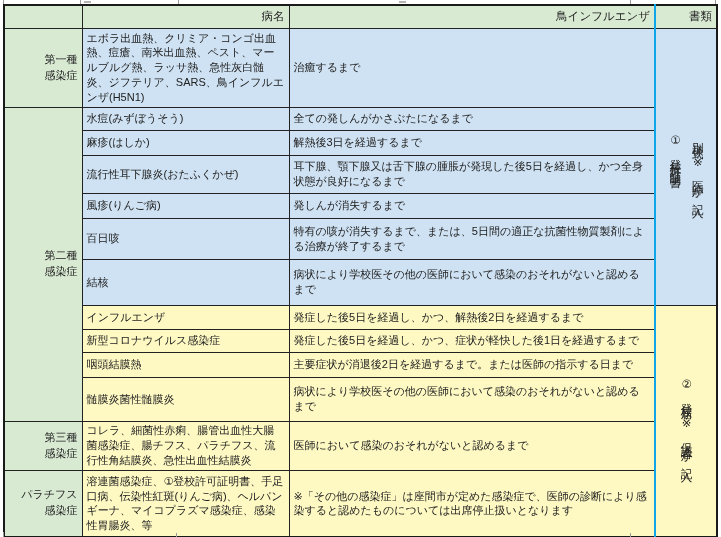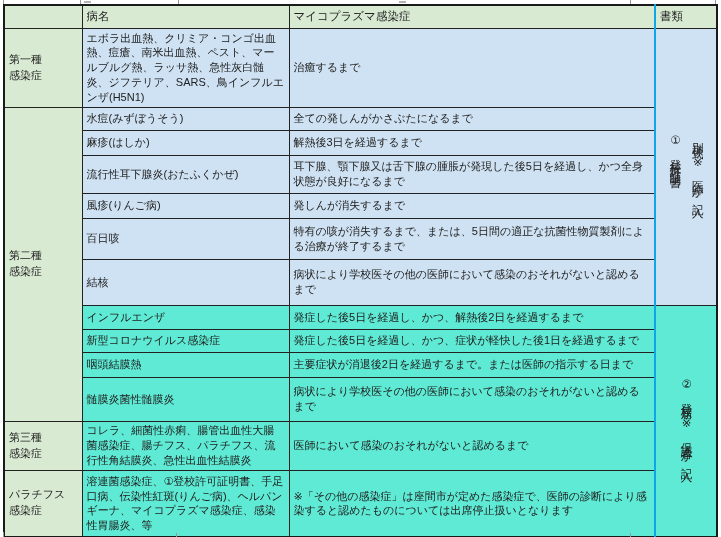--- a/index.html
+++ b/index.html
@@ -6,23 +6,23 @@
   body{width:721px;height:537px;position:relative;overflow:hidden;
        font-family:"Liberation Sans","DejaVu Sans",sans-serif;color:#212121;}
   .artifact{position:absolute;background:#9a9a9a;}
   .artifact.dash{background:#b5b5b5;}
   table{border-collapse:collapse;table-layout:fixed;position:absolute;left:3px;top:4px;width:713px;}
   td,th{border:1px solid #222;padding:1px 4px;font-size:11px;line-height:1.34;
         font-weight:normal;vertical-align:middle;overflow:hidden;}
   table{border:2px solid #1a1a1a;}
   .green{background:#d9ead3;}
   .blue{background:#cfe2f3;margin-left:40px;}
-  .orange{background:#5eead4;}
-  th{ text-align:left;font-size:11.5px;}
-  .cat{text-align:left;white-space:pre-line;line-height:1.45;}
+  .orange{background:#fef9c3;}
+  th{ text-align:right;font-size:11.5px;}
+  .cat{text-align:right;white-space:pre-line;line-height:1.45;}
   .docs-col{border-left:2px solid #0ea5e9;}
   .vwrap{height:100%;display:flex;align-items:center;justify-content:center;}
   .vrow{display:flex;flex-direction:row;gap:9px;align-items:flex-start;}
   .vtext{writing-mode:vertical-rl;text-orientation:upright;letter-spacing:3px;
          font-size:11.5px;line-height:1.15;}
   .vnote{margin-inline-start:13px;}
 </style>
 </head>
 <body>
 
@@ -39,21 +39,21 @@
     <col style="width:78px">
       <col style="width:207px">
       <col style="width:366px">
       <col style="width:62px">
   </colgroup>
 
   <tbody>
       <tr style="height:23px">
     <th class="green"></th>
     <th class="green">病名</th>
-    <th class="green">マイコプラズマ感染症</th>
+    <th class="green">鳥インフルエンザ</th>
     <th class="green docs-col">書類</th>
   </tr>
 
   <tr style="height:79px">
     <td class="green cat">第一種
 感染症</td>
     <td class="blue">エボラ出血熱、クリミア・コンゴ出血熱、痘瘡、南米出血熱、ペスト、マールブルグ熱、ラッサ熱、急性灰白髄炎、ジフテリア、SARS、鳥インフルエンザ(H5N1)</td>
     <td class="blue">治癒するまで</td>
     <td class="blue docs-col" rowspan="7">
       <div class="vwrap">

